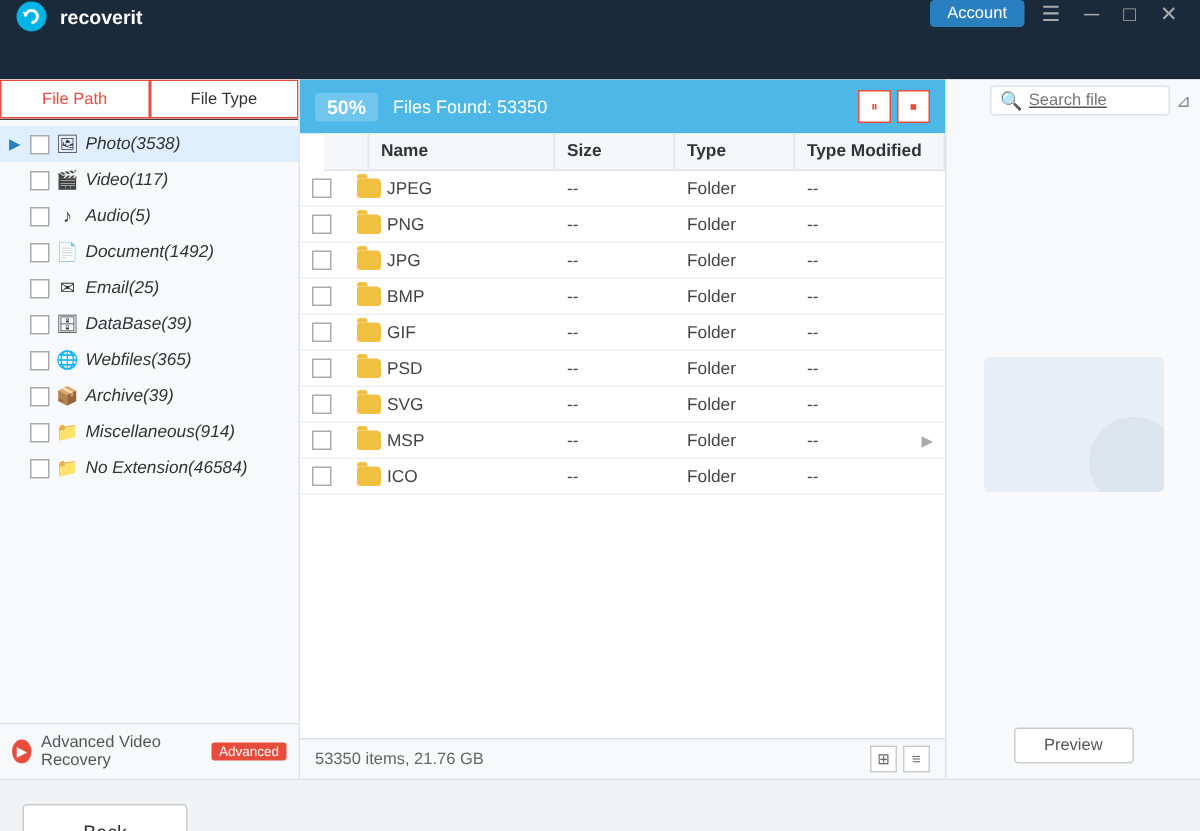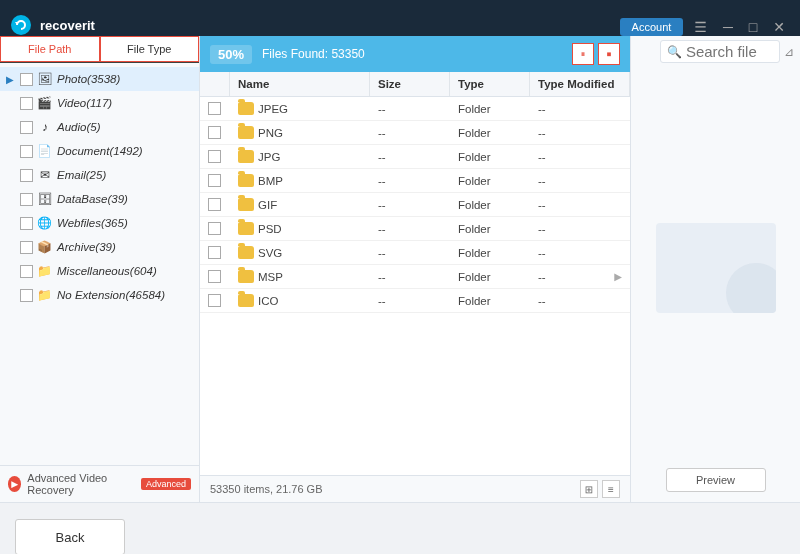--- a/index.html
+++ b/index.html
@@ -8,23 +8,23 @@
       height: 554px;
       font-family: 'Segoe UI', Arial, sans-serif;
       font-size: 12px;
       background: #f0f0f0;
       overflow: hidden;
     }
 
     
     .titlebar {
       background: #1a2a3a;
-      height: 36px;
-      display: flex;
-      align-items: flex-end;
+      height: 53px;
+      display: flex;
+      align-items: flex-start;
       justify-content: space-between;
       padding: 0 10px;
       color: white;
     }
     .titlebar-left {
       display: flex;
       align-items: center;
       gap: 8px;
     }
     .logo-icon {
@@ -219,20 +219,21 @@
       background: white;
     }
     .table-header {
       display: grid;
       grid-template-columns: 30px 1fr 80px 80px 100px;
       background: #f5f7fa;
       border-bottom: 1px solid #dde3ea;
       position: sticky;
       top: 0;
       z-index: 2;
+      margin-left: 16px;
     }
     .table-header-cell {
       padding: 6px 8px;
       font-size: 11.5px;
       color: #333;
       font-weight: 600;
       border-right: 1px solid #e0e5ea;
     }
     .table-row {
       display: grid;
@@ -323,24 +324,25 @@
       border: 1px solid #dde3ea;
       background: white;
       border-radius: 3px;
       padding: 2px 6px;
       width: 120px;
       gap: 4px;
     }
     .search-box input {
       border: none;
       outline: none;
-      font-size: 15px;
+      font-size: 11px;
       width: 90px;
       background: transparent;
       color: #555;
+      text-decoration: underline;
     }
     .filter-icon {
       color: #888;
       font-size: 12px;
       cursor: pointer;
     }
     .preview-image-area {
       flex: 1;
       width: 100%;
       display: flex;
@@ -364,21 +366,21 @@
       position: absolute;
       bottom: -10px;
       right: -10px;
       width: 60px;
       height: 60px;
       background: #d0dbe8;
       border-radius: 50%;
       opacity: 0.5;
     }
     .preview-btn {
-      width: 100px;
+      width: 80px;
       padding: 5px 0;
       border: 1px solid #ccc;
       background: white;
       color: #555;
       font-size: 11px;
       cursor: pointer;
       border-radius: 3px;
       text-align: center;
       margin-bottom: 10px;
     }
@@ -494,21 +496,21 @@
         <div class="tree-item">
     <span class="tree-arrow "></span>
     <div class="tree-checkbox"></div>
     <span class="tree-icon">📦</span>
     <span class="tree-label">Archive(39)</span>
   </div>
         <div class="tree-item">
     <span class="tree-arrow "></span>
     <div class="tree-checkbox"></div>
     <span class="tree-icon">📁</span>
-    <span class="tree-label">Miscellaneous(604)</span>
+    <span class="tree-label">Miscellaneous(914)</span>
   </div>
         <div class="tree-item">
     <span class="tree-arrow "></span>
     <div class="tree-checkbox"></div>
     <span class="tree-icon">📁</span>
     <span class="tree-label">No Extension(46584)</span>
   </div>
       </div>
     <div class="sidebar-bottom">
       <div class="advanced-video">

